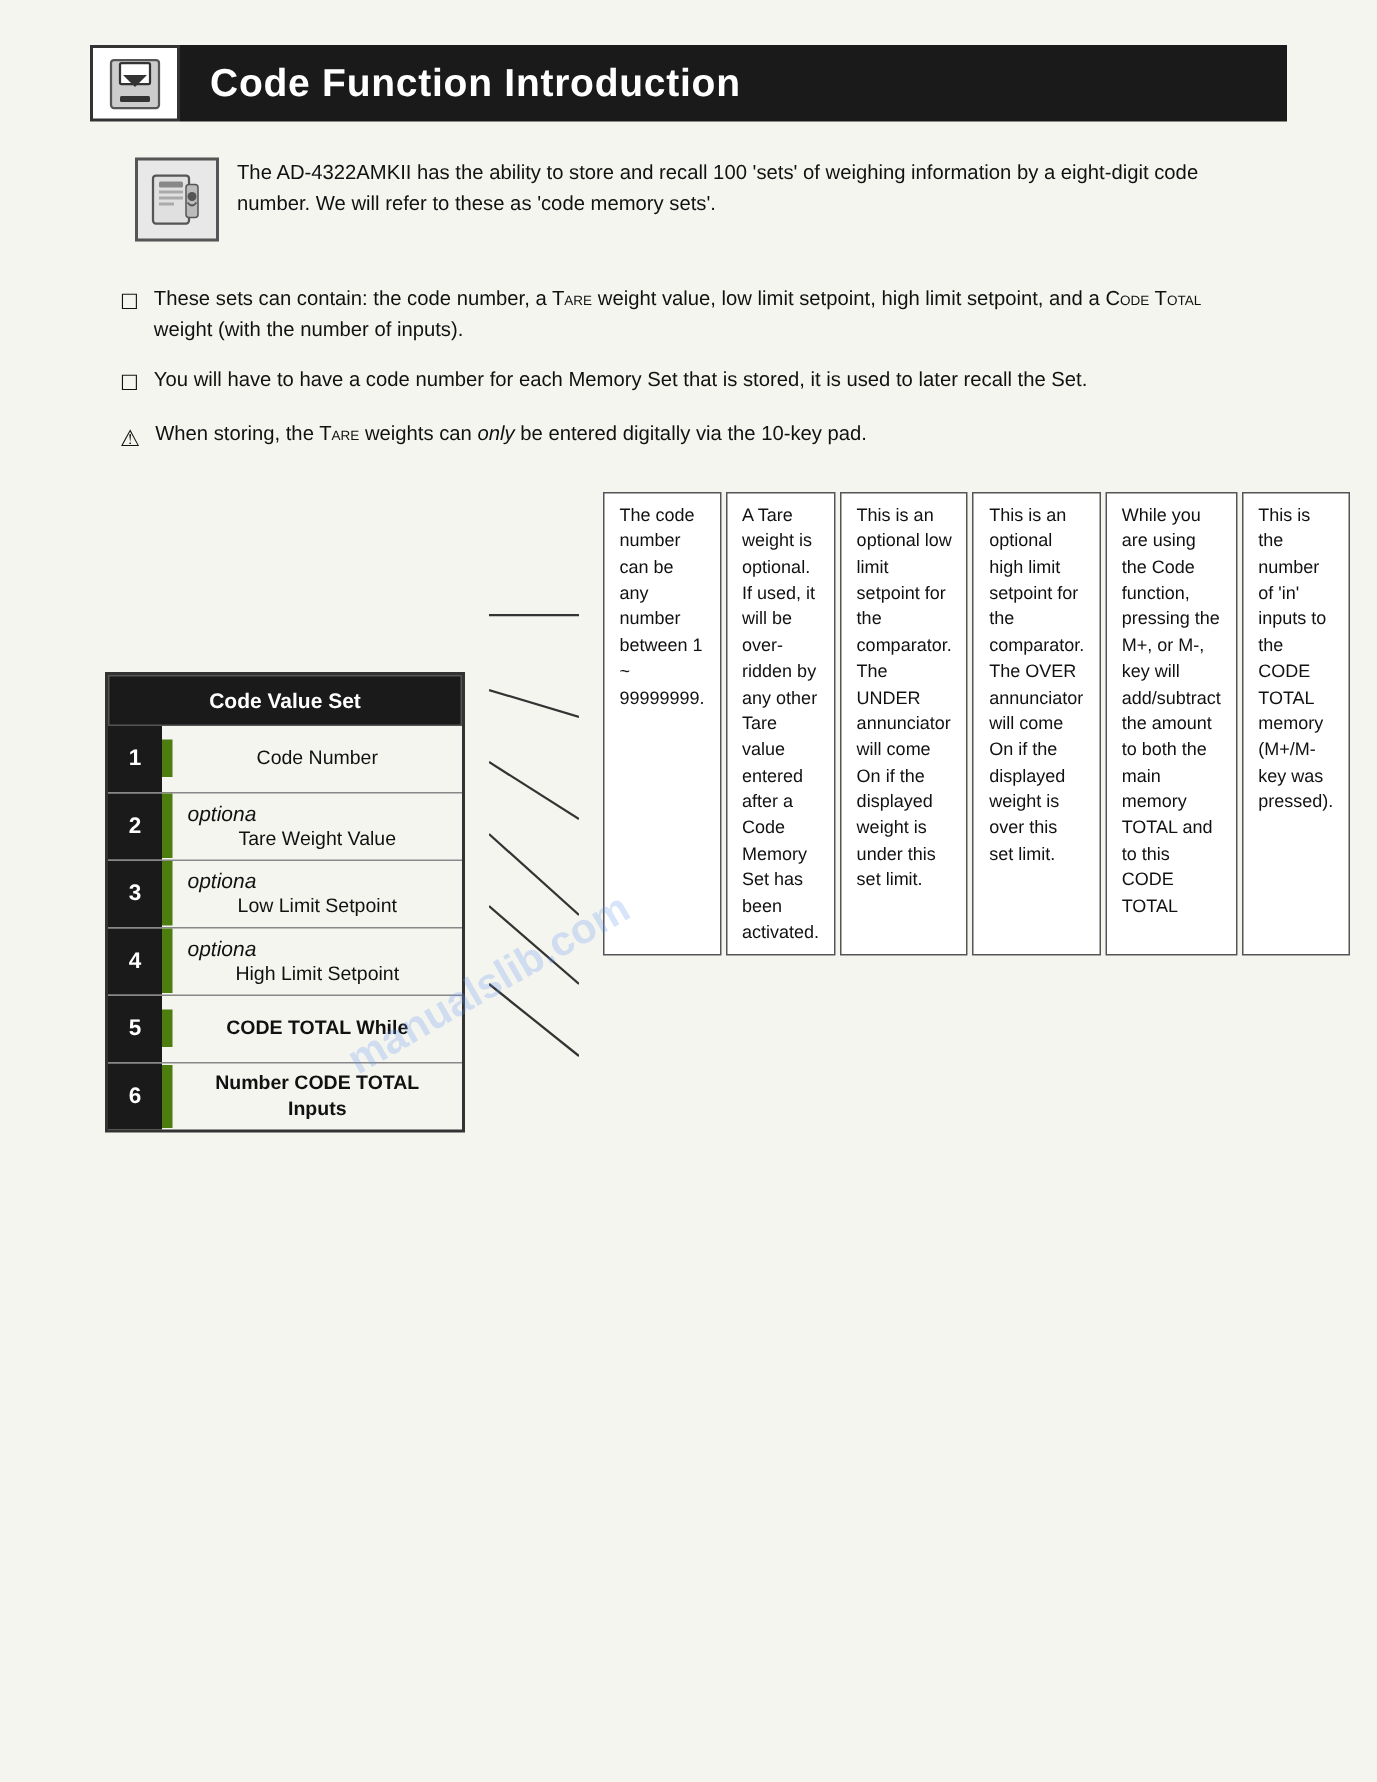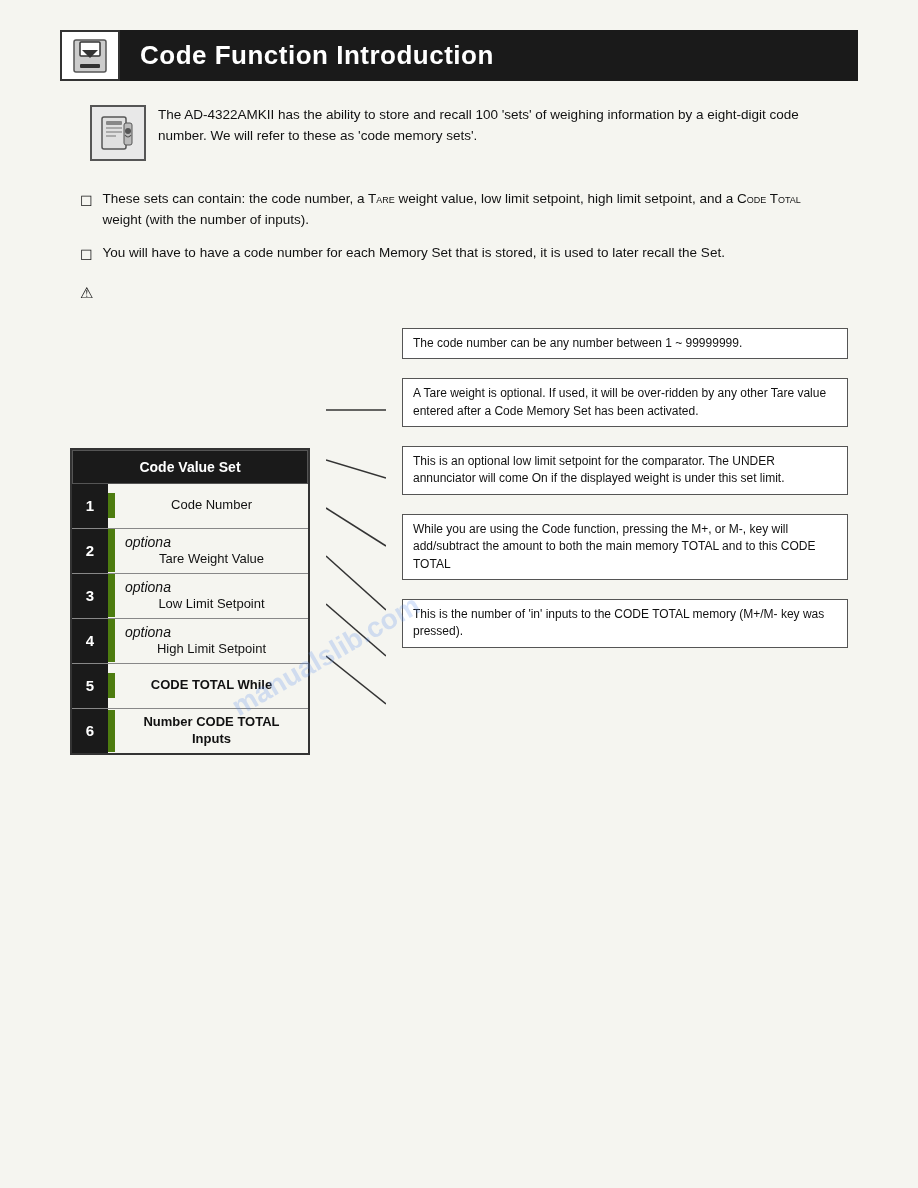--- a/index.html
+++ b/index.html
@@ -152,22 +152,21 @@
       text-align: left;
     }
     .code-table .row-content.bold-text {
       font-weight: bold;
     }
 
     
     .callout-column {
       flex: 1;
       display: flex;
-      flex-direction: column;
-      gap: 16px;
+      gap: 3px;
     }
     .callout-box {
       border: 1px solid #555;
       background: #fff;
       padding: 6px 10px;
       font-size: 12px;
       line-height: 1.45;
       margin-bottom: 3px;
     }
 
@@ -240,20 +239,21 @@
     <li>
       <span class="bullet-icon">☐</span>
       <span>These sets can contain: the code number, a T<span style="font-variant:small-caps">are</span> weight value, low limit setpoint, high limit setpoint, and a C<span style="font-variant:small-caps">ode</span> T<span style="font-variant:small-caps">otal</span> weight (with the number of inputs).</span>
     </li>
     <li>
       <span class="bullet-icon">☐</span>
       <span>You will have to have a code number for each Memory Set that is stored, it is used to later recall the Set.</span>
     </li>
     <li class="warning">
       <span class="bullet-icon">⚠</span>
+      <span>When storing, the T<span style="font-variant:small-caps">are</span> weights can <em>only</em> be entered digitally via the 10-key pad.</span>
     </li>
   </ul>
 
   <div class="diagram-area">
 
     <div style="display:flex; flex-direction:column; align-items:flex-start; margin-top:60px;">
       <div class="code-table">
         <div class="table-header">Code Value Set</div>
 
         <div class="table-row">
@@ -318,20 +318,23 @@
       <div class="callout-box">
         <span>The code number can be any number between 1 ~ 99999999.</span>
       </div>
       <div class="callout-box">
         <span>A Tare weight is optional.  If used, it will be over-ridden by any other Tare value entered after a Code Memory Set has been activated.</span>
       </div>
       <div class="callout-box">
         <span>This is an optional low limit setpoint for the comparator.  The UNDER annunciator will come On if the displayed weight is under this set limit.</span>
       </div>
       <div class="callout-box">
+        <span>This is an optional high limit setpoint for the comparator.  The OVER annunciator will come On if the displayed weight is over this set limit.</span>
+      </div>
+      <div class="callout-box">
         <span>While you are using the Code function, pressing the M+, or M-, key  will add/subtract the amount to both the main memory TOTAL and to this CODE TOTAL</span>
       </div>
       <div class="callout-box">
         <span>This is the number of 'in' inputs to the CODE TOTAL memory  (M+/M- key was pressed).</span>
       </div>
     </div>
   </div>
 
   <div class="watermark">manualslib.com</div>
 

